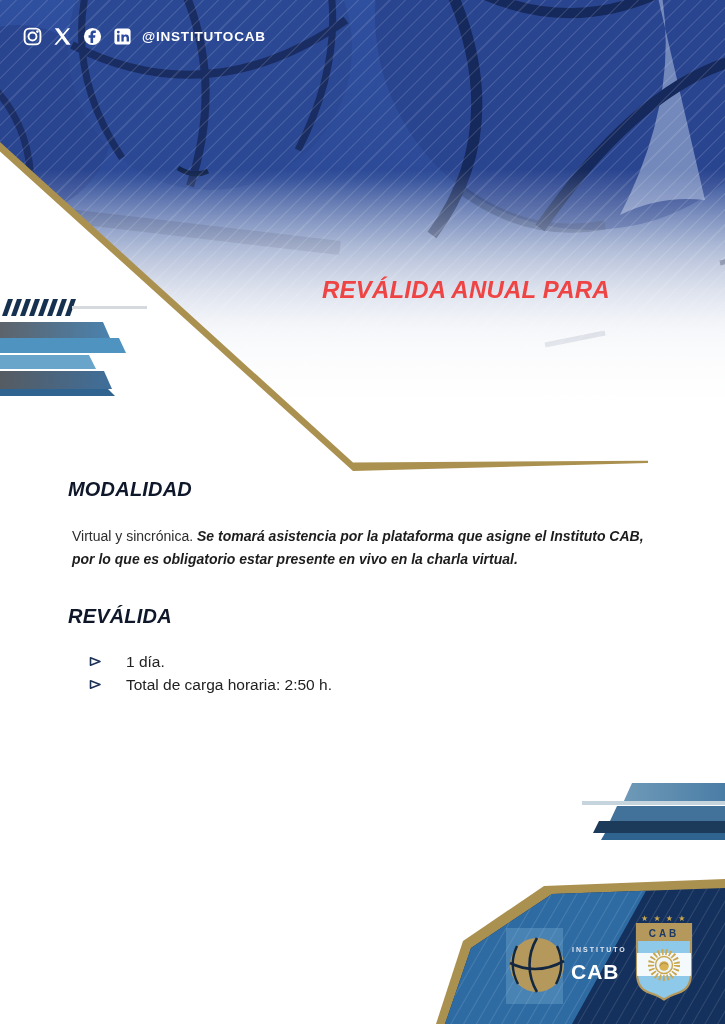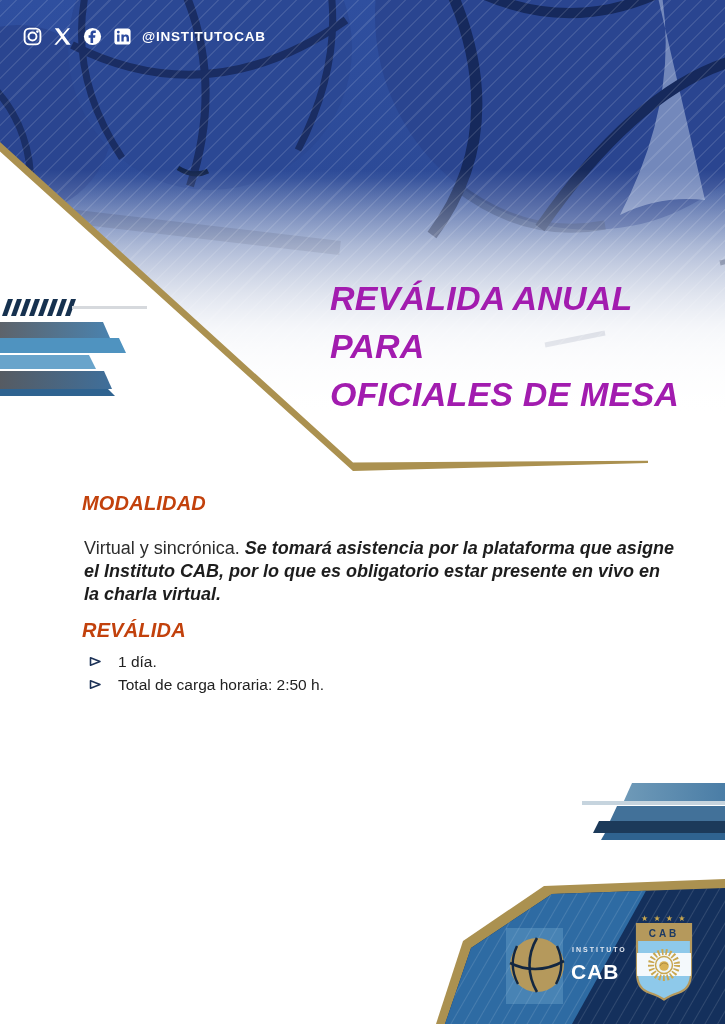--- a/index.html
+++ b/index.html
@@ -28,42 +28,42 @@
     display:flex; align-items:center; gap:9px; color:#fff;justify-content:flex-end;
   }
   .social .icon { width:21px; height:21px; display:block; }
   .handle {
     font-weight:bold; font-size:13.5px; letter-spacing:0.8px; color:#fff;
   }
   
   .deco { position:absolute; top:0; left:0; z-index:5; pointer-events:none; }
   
   .title {
-    position:absolute; left:322px; top:266px; z-index:7; margin:8px;
-    font-size:34px; line-height:48px; font-weight:bold; font-style:italic;
-    color:#a21caf; letter-spacing:0.2px;
+    position:absolute; left:322px; top:266px; z-index:7; margin:0;
+    font-size:24px; line-height:48px; font-weight:bold; font-style:italic;
+    color:#ef4444; letter-spacing:0.2px;
   }
   .title span { display:block; }
   .h2 {
-    position:absolute; left:68px; z-index:7; margin:14px;
-    font-size:20px; font-weight:bold; font-style:italic; color:#c2410c;
+    position:absolute; left:68px; z-index:7; margin:0;
+    font-size:20px; font-weight:bold; font-style:italic; color:#0f172a;
     letter-spacing:0.2px;
   }
   .h-modalidad { top:478px; }
   .h-duracion  { top:605px; }
   .body-p {
-    position:absolute; left:68px; top:521px; width:594px; z-index:7; margin:16px;
-    font-size:18px; line-height:23px; color:#2d2d2d;
+    position:absolute; left:68px; top:521px; width:594px; z-index:7; margin:4px;
+    font-size:14px; line-height:23px; color:#2d2d2d;
   }
   .body-p .emph { font-weight:bold; font-style:italic; color:#1d1d1d; }
   .bullets {
     position:absolute; left:89px; top:650px; z-index:7; margin:0; padding:0;
     list-style:none; font-size:15.5px; color:#222; line-height:23px;
   }
-  .bullets li { display:flex; align-items:center; gap:16px; }
+  .bullets li { display:flex; align-items:center; gap:24px; }
   .bullets .arrow { flex:0 0 auto; display:block; }
   
   text { font-family:"Liberation Sans","DejaVu Sans",sans-serif; }
   .t-instituto { font-size:7px; letter-spacing:2px; fill:#e2e8f1; font-weight:bold; }
   .t-cab { font-size:21px; font-weight:bold; fill:#ffffff; letter-spacing:1px; }
   .t-shield-cab { font-size:10px; font-weight:bold; fill:#1c3a63; letter-spacing:3px; }
   .t-stars { font-size:8px; fill:#c9a74f; letter-spacing:1.5px; }
 </style>
 </head>
 <body>
@@ -211,21 +211,20 @@
           <circle cx="664" cy="965" r="8.5" fill="#eef6fb" stroke="#c9a74f" stroke-width="1.5"></circle>
           <circle cx="664" cy="966" r="4.8" fill="#d9b254"></circle>
           <path d="M660,966 a4.5,4.5 0 0 1 8,-1" stroke="#a8873e" stroke-width="0.9" fill="none"></path>
         </g>
       </g>
     </g>
   </svg>
 
   <h1 class="title">
     <span>REVÁLIDA ANUAL PARA</span>
-    <span>OFICIALES DE MESA</span>
   </h1>
 
   <h2 class="h2 h-modalidad">MODALIDAD</h2>
   <p class="body-p"><span>Virtual y sincrónica. </span><span class="emph">Se tomará asistencia por la plataforma que asigne el Instituto CAB, por lo que es obligatorio estar presente en vivo en la charla virtual.</span></p>
 
   <h2 class="h2 h-duracion">REVÁLIDA</h2>
   <ul class="bullets">
     <li>
       <svg class="arrow" width="13" height="13" viewBox="0 0 13 13">
         <path d="M1.5 2.8 L11 6.5 L1.5 10.2 Z" fill="none" stroke="#1d3257" stroke-width="1.6" stroke-linejoin="round"></path>

